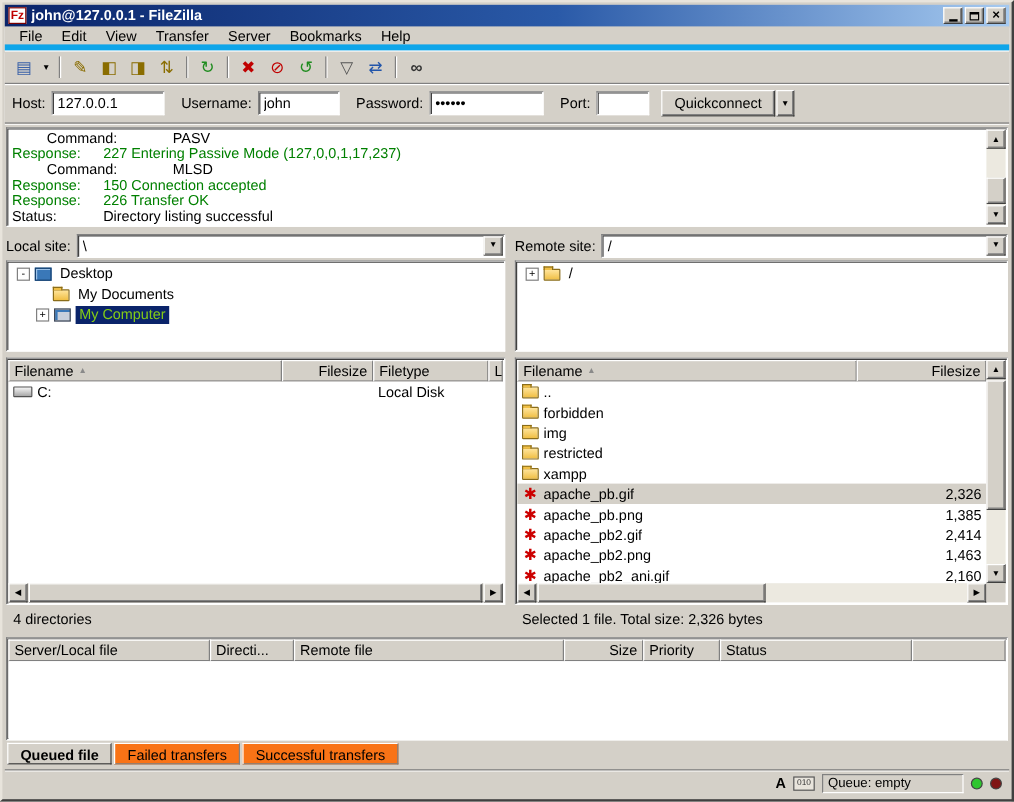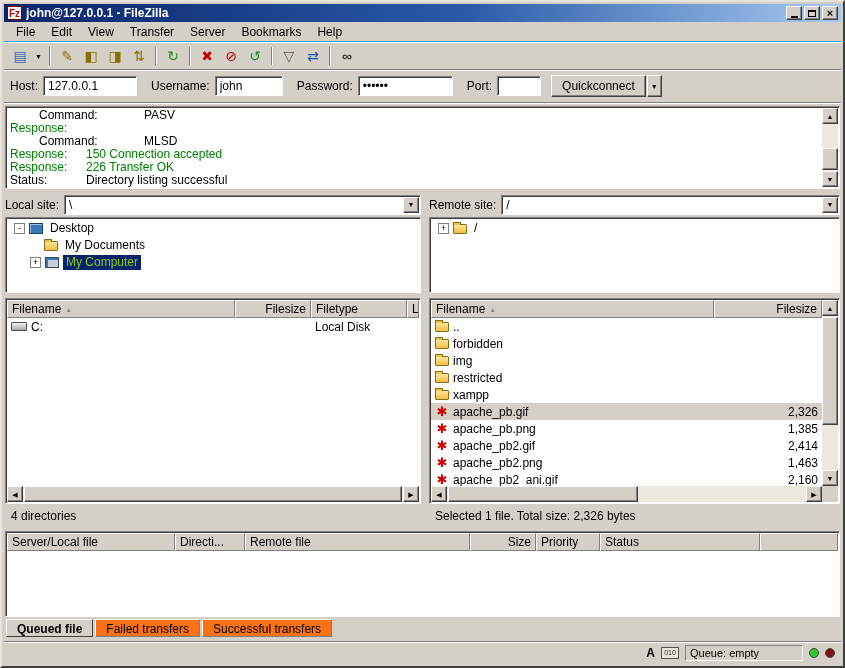--- a/index.html
+++ b/index.html
@@ -18,21 +18,21 @@
     font-size:10px;line-height:14px;text-align:center;margin-right:4px;border:1px solid #7a0000;}
   .title-text{font-weight:bold;font-size:12px;flex:1;white-space:nowrap;overflow:hidden;}
   .win-btns{display:flex;gap:2px;}
   .wbtn{width:16px;height:14px;background:#d4d0c8;border:1px solid;border-color:#fff #404040 #404040 #fff;
     box-shadow:inset -1px -1px 0 #808080;display:flex;align-items:center;justify-content:center;
     font-size:11px;font-weight:bold;color:#000;line-height:1;}
   .glyph-min{width:7px;height:2px;background:#000;margin-top:7px;}
   .glyph-max{width:8px;height:7px;border:1px solid #000;border-top-width:2px;}
 
   .menubar{position:absolute;top:20px;left:2px;right:2px;height:20px;display:flex;align-items:center;
-    padding-left:4px;border-bottom:1px solid #0ea5e9;box-shadow:0 1px 0 #fff;}
+    padding-left:4px;border-bottom:5px solid #0ea5e9;box-shadow:0 1px 0 #fff;}
   .menu-item{padding:3px 8px;cursor:default;}
 
   .toolbar{position:absolute;top:41px;left:2px;right:2px;height:27px;display:flex;align-items:center;
     padding-left:4px;border-bottom:1px solid #808080;box-shadow:0 1px 0 #fff;}
   .tbtn{width:24px;height:22px;display:flex;align-items:center;justify-content:center;font-size:14px;}
   .tbtn-dd{width:13px;height:22px;display:flex;align-items:center;justify-content:center;font-size:7px;color:#000;}
   .tsep{width:2px;height:18px;border-left:1px solid #808080;border-right:1px solid #fff;margin:0 4px;}
 
   .quickbar{position:absolute;top:68px;left:2px;right:2px;height:33px;display:flex;align-items:center;
     padding-left:6px;border-bottom:1px solid #808080;box-shadow:0 1px 0 #fff;}
@@ -205,20 +205,21 @@
   </div>
 
   <div class="log sunken">
     <div class="log-lines">
       <div class="log-line">
           <span class="log-label t-command">Command:</span>
           <span class="t-command">PASV</span>
         </div>
       <div class="log-line">
           <span class="log-label t-response">Response:</span>
+          <span class="t-response">227 Entering Passive Mode (127,0,0,1,17,237)</span>
         </div>
       <div class="log-line">
           <span class="log-label t-command">Command:</span>
           <span class="t-command">MLSD</span>
         </div>
       <div class="log-line">
           <span class="log-label t-response">Response:</span>
           <span class="t-response">150 Connection accepted</span>
         </div>
       <div class="log-line">

